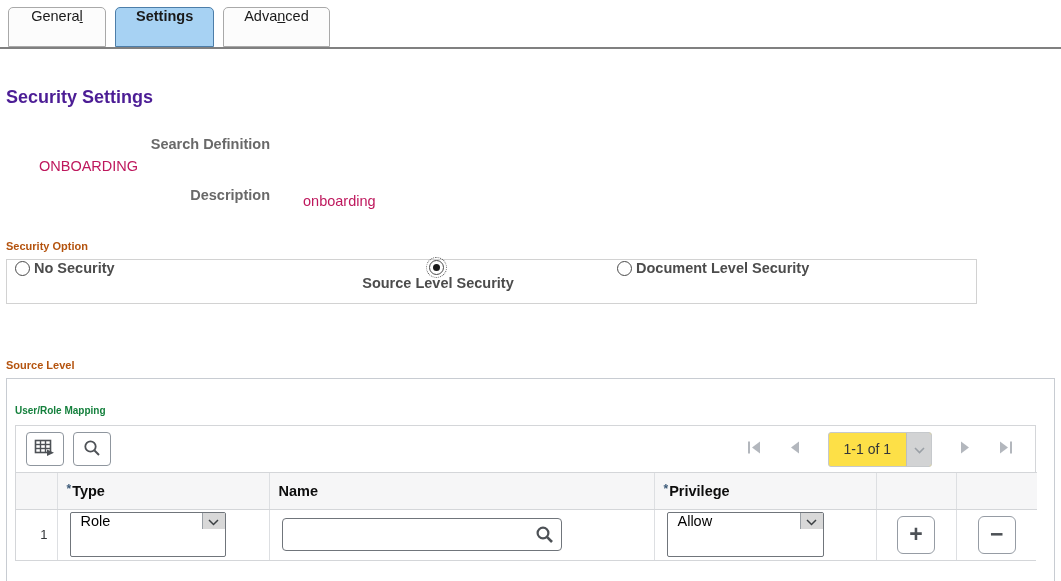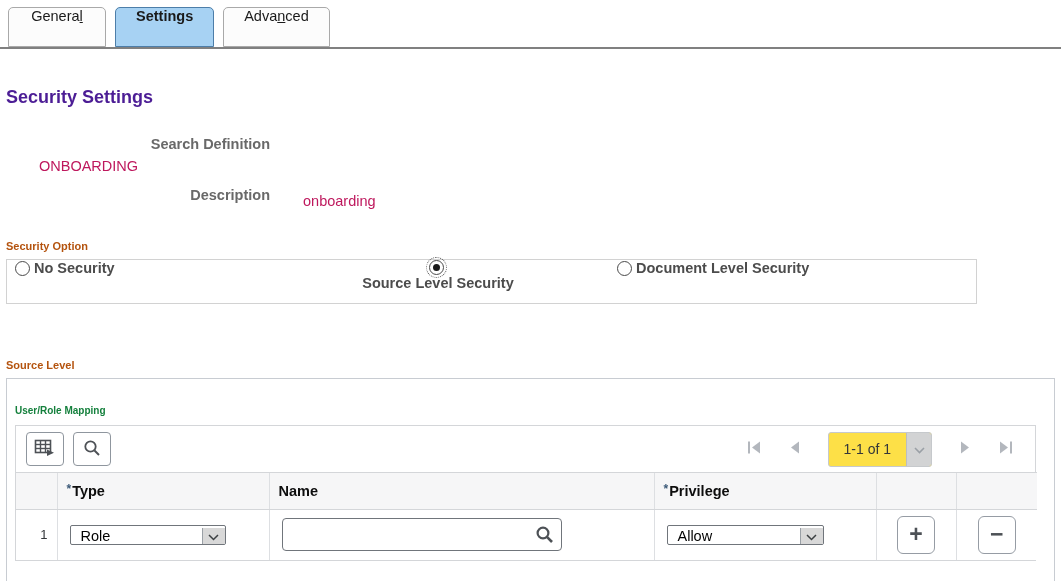--- a/index.html
+++ b/index.html
@@ -203,22 +203,22 @@
     margin-right: 1px;
     font-weight: bold;
   }
   table.map tbody td { height: 50px; background: #fff; vertical-align: middle; }
   td.rownum { text-align: right; padding-right: 9px; color: #33363a; font-size: 13px; }
   td.cell { padding-left: 12px; }
   td.btncell { text-align: center; }
 
   .sel {
     display: inline-flex;
-    align-items: flex-end;
-    height: 20px;
+    align-items: flex-start;
+    height: 45px;
     border: 1px solid #70757b;
     border-radius: 2px;
     background: #fff;
     cursor: pointer;
   }
   .sel .val {
     display: flex;
     align-items: center;
     padding: 0 10px;
     font-size: 14.5px;

